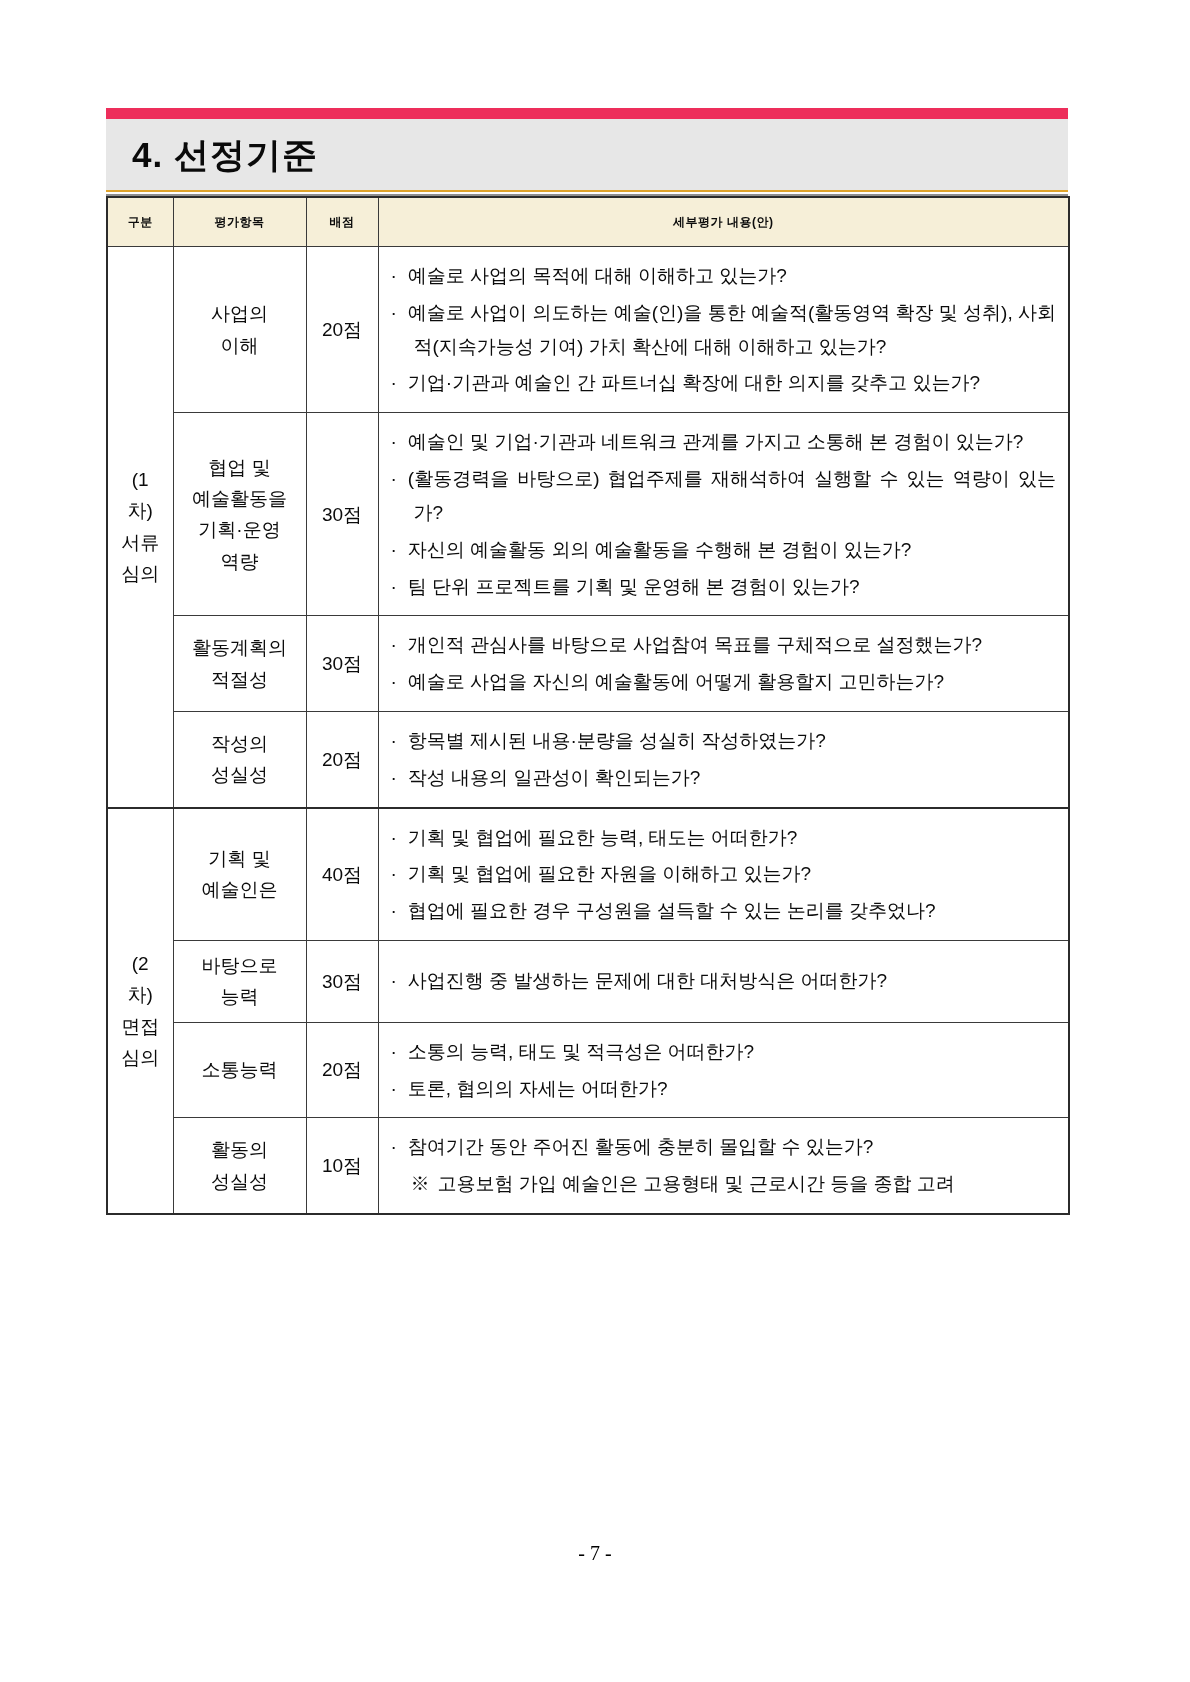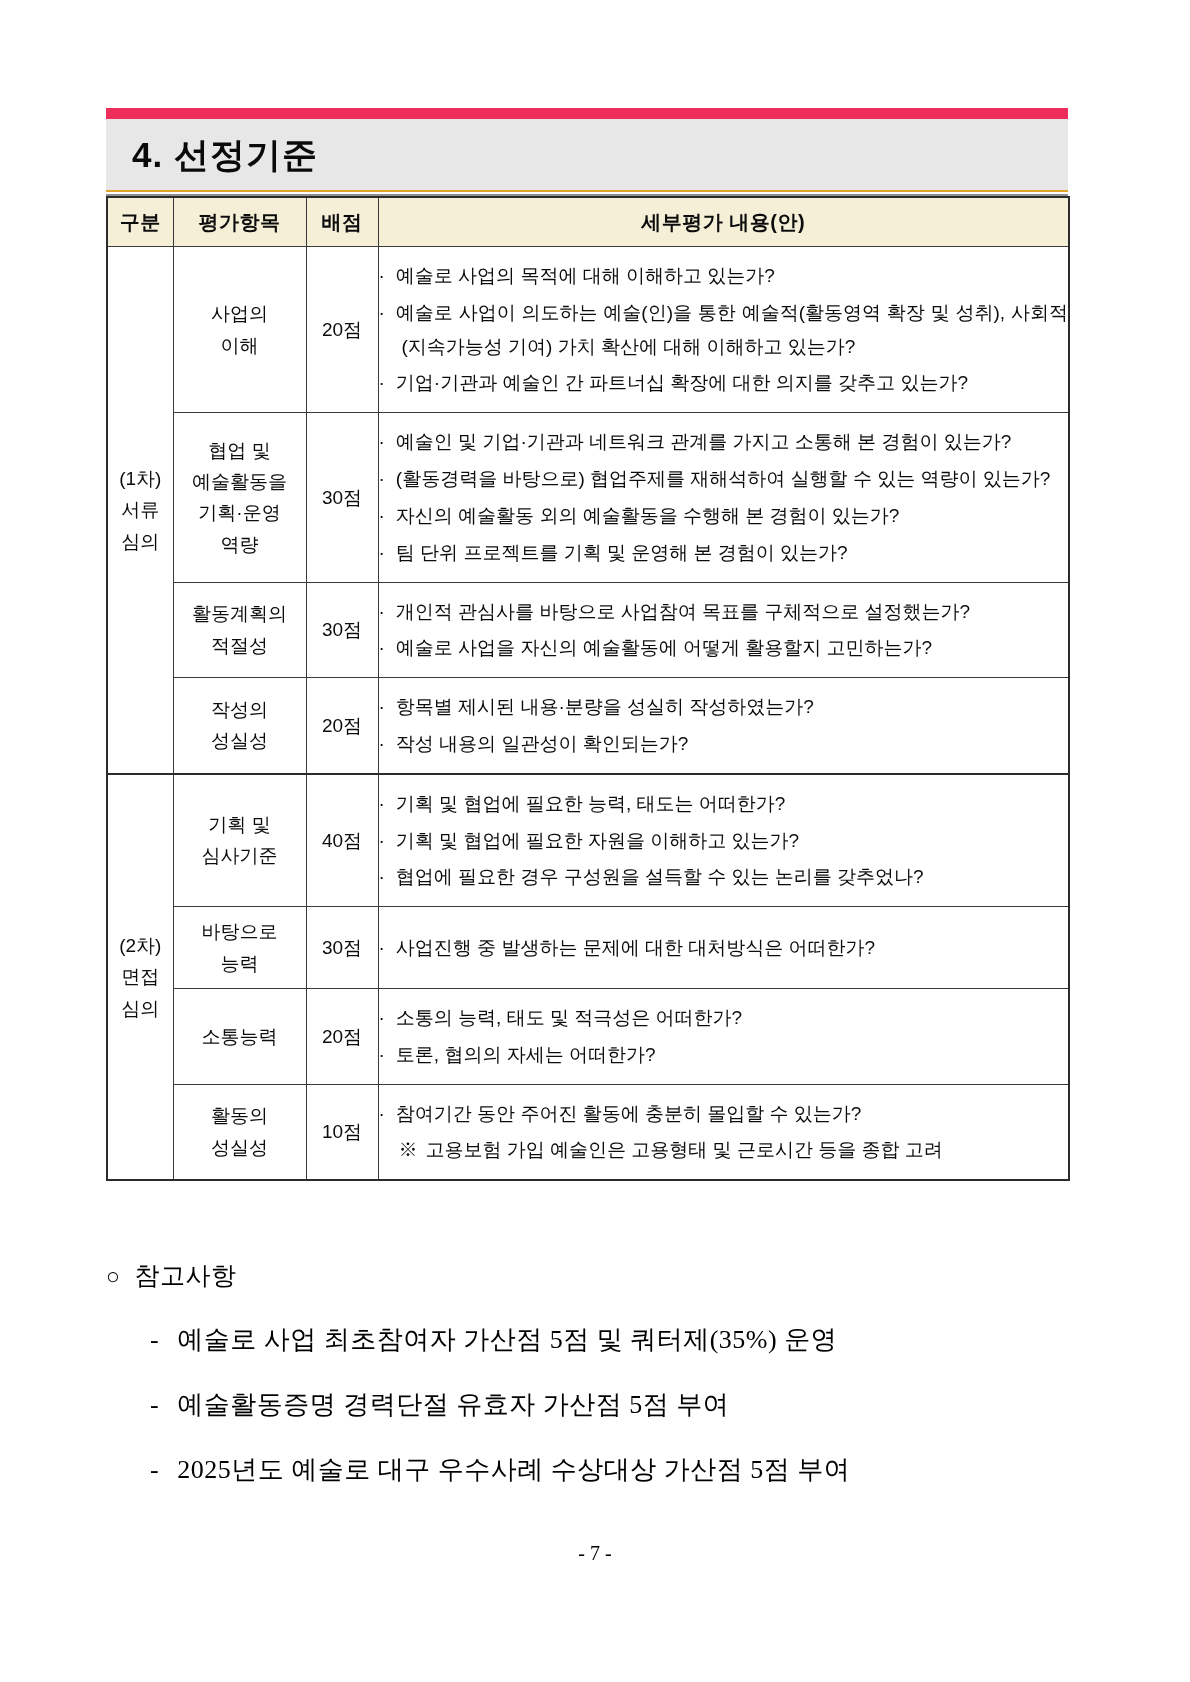--- a/index.html
+++ b/index.html
@@ -36,28 +36,28 @@
   table.criteria {
     width:962px; border-collapse:collapse; table-layout:fixed;
     border:2px solid #2b2b2b;
     font-size:19px; color:#0c0c0c;
   }
   table.criteria col.c0 { width:66px; }
   table.criteria col.c1 { width:133px; }
   table.criteria col.c2 { width:72px; }
   table.criteria col.c3 { width:691px; }
   table.criteria th {
-    background:#F6EFD8; font-weight:bold; font-size:20px;
+    background:#F6EFD8; font-weight:bold; font-size:12px;
     border:1px solid #3a3a3a; height:46px; text-align:center;
     letter-spacing:0.5px;
   }
   table.criteria td {
     border:1px solid #3a3a3a;
     vertical-align:middle; text-align:center;
-    padding:9px 0; line-height:1.65;
+    padding:9px 12px; line-height:1.65;
   }
   table.criteria tr.group-start td { border-top:2px solid #2b2b2b; }
   td.col-detail {
     text-align:left; padding:9px 12px 9px 10px;
   }
   .detail {
     padding-left:23px; text-indent:-23px;
     line-height:1.78; margin:3px 0;
     text-align:justify;
   }
@@ -168,21 +168,21 @@
             </td>
           </tr>
           <tr class="group-start">
             <td class="col-group" rowspan="4">
               <div>(2차)</div>
               <div>면접</div>
               <div>심의</div>
             </td>
             <td class="col-item">
               <div>기획 및</div>
-              <div>심사기준</div>
+              <div>예술인은</div>
             </td>
             <td class="col-score">40점</td>
             <td class="col-detail">
               <div class="detail"><span class="bullet">·</span>기획 및 협업에 필요한 능력, 태도는 어떠한가?</div>
               <div class="detail"><span class="bullet">·</span>기획 및 협업에 필요한 자원을 이해하고 있는가?</div>
               <div class="detail"><span class="bullet">·</span>협업에 필요한 경우 구성원을 설득할 수 있는 논리를 갖추었나?</div>
             </td>
           </tr>
           <tr>
             <td class="col-item">
@@ -211,27 +211,17 @@
             </td>
             <td class="col-score">10점</td>
             <td class="col-detail">
               <div class="detail"><span class="bullet">·</span>참여기간 동안 주어진 활동에 충분히 몰입할 수 있는가?</div>
               <div class="detail note"><span class="bullet">※</span>고용보험 가입 예술인은 고용형태 및 근로시간 등을 종합 고려</div>
             </td>
           </tr>
         </tbody>
     </table>
 
-    <div class="notes-block">
-      <div class="round-heading">
-        <span class="marker">○</span><span>참고사항</span>
-      </div>
-      <div>
-          <div class="note-item"><span class="dash">-</span>예술로 사업 최초참여자 가산점 5점 및 쿼터제(35%) 운영</div>
-          <div class="note-item"><span class="dash">-</span>예술활동증명 경력단절 유효자 가산점 5점 부여</div>
-          <div class="note-item"><span class="dash">-</span>2025년도 예술로 대구 우수사례 수상대상 가산점 5점 부여</div>
-        </div>
-    </div>
 
   </div>
 
   <div class="page-number">- 7 -</div>
 </div>
 
 </body></html>

